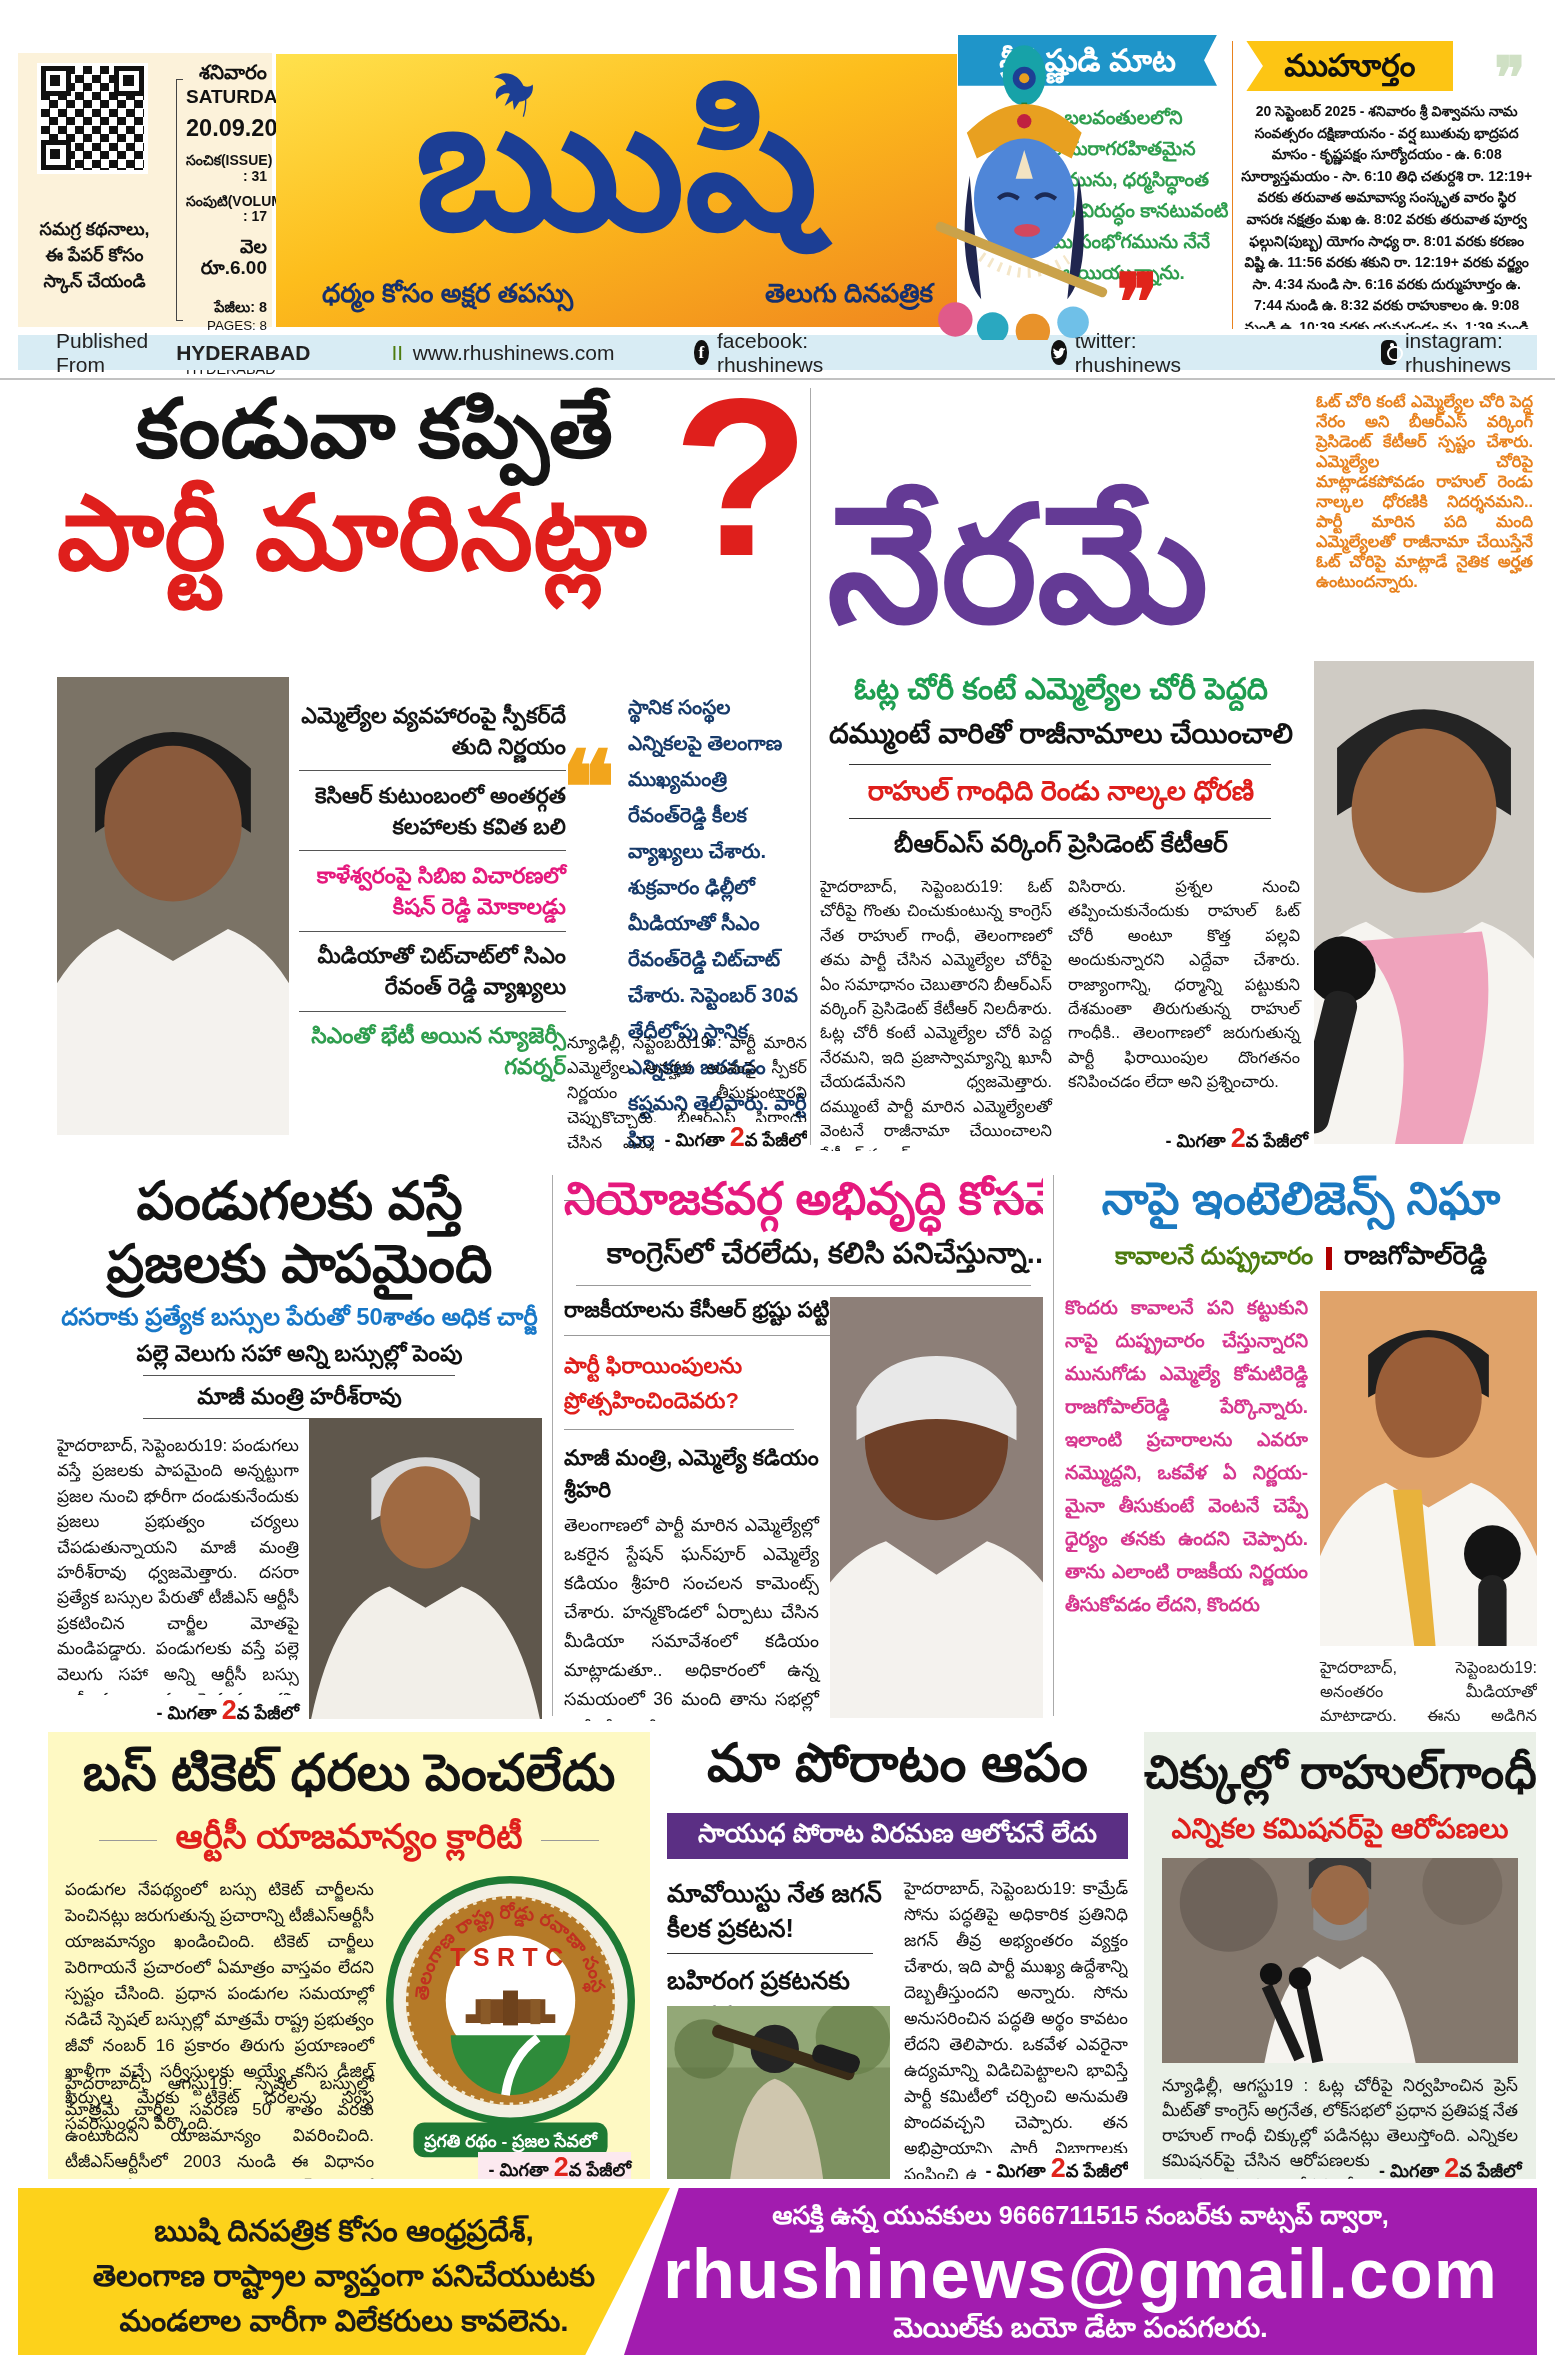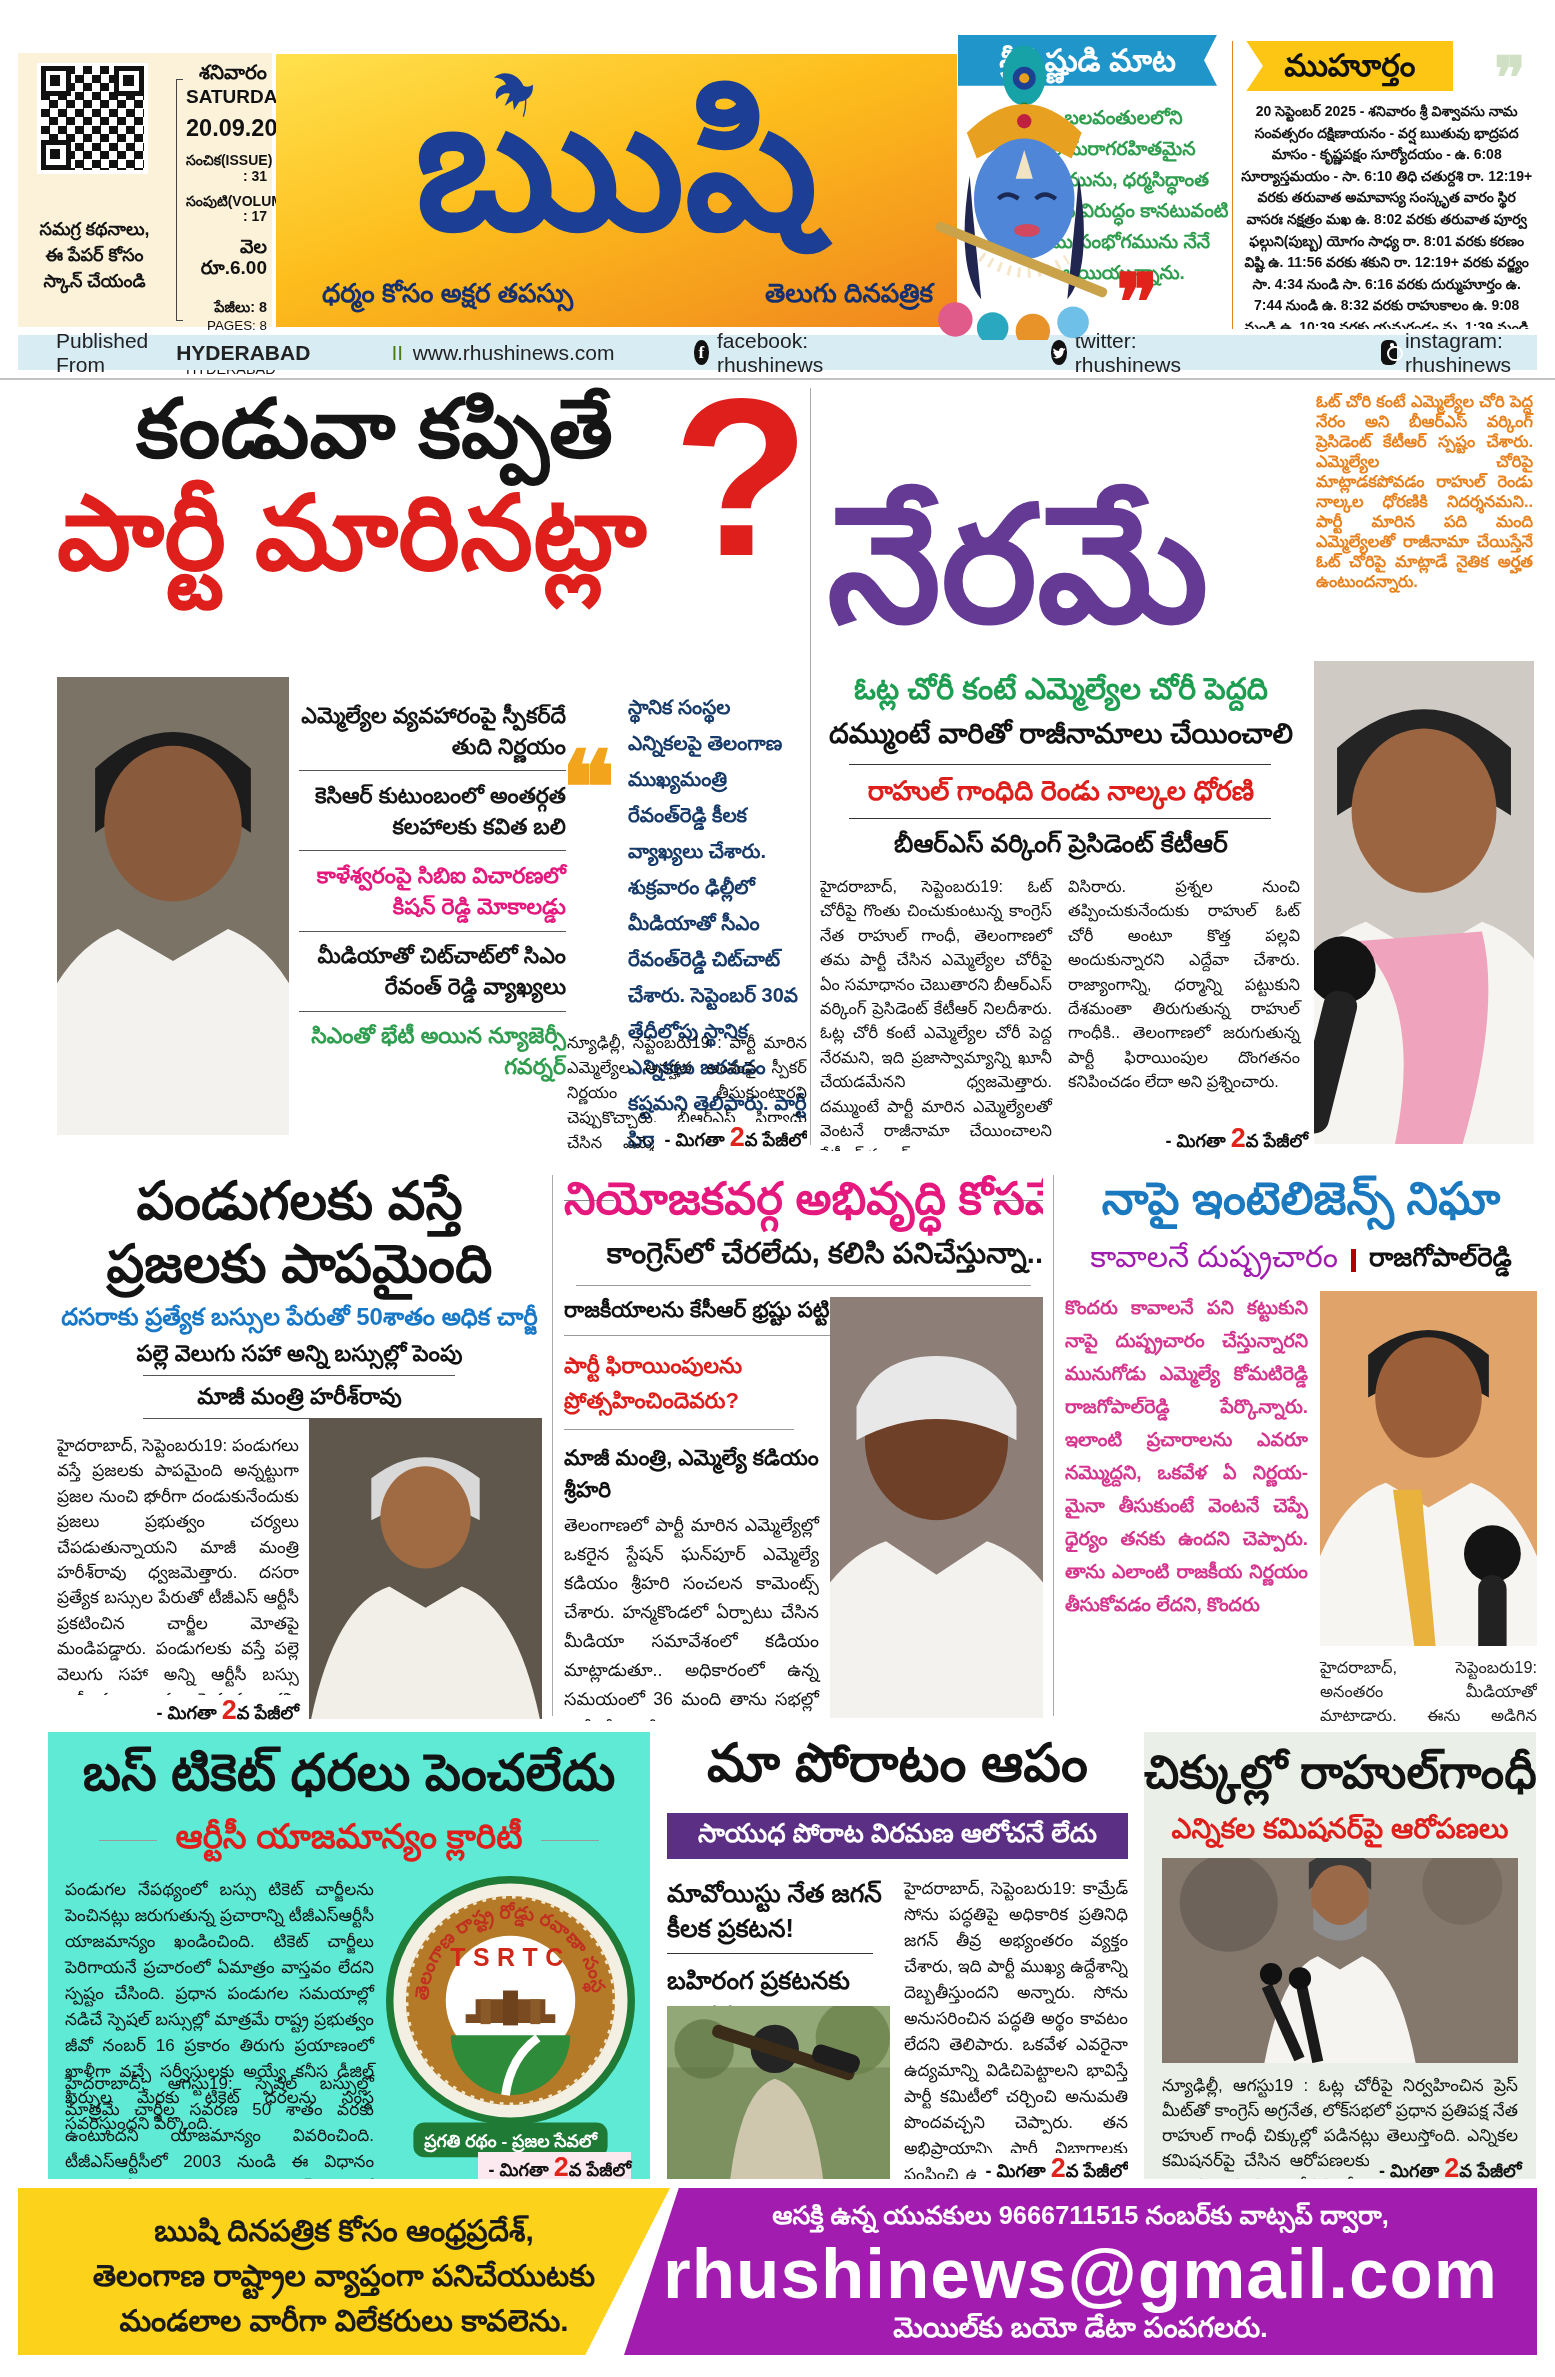--- a/index.html
+++ b/index.html
@@ -94,28 +94,28 @@
   .mbl1{left:0;top:127px;width:326px;font-size:21.6px;font-weight:bold;color:#111}
   .mbr2{left:0;top:165px;width:326px;height:1.4px;background:#999}
   .mbred{left:0;top:178px;width:230px;font-size:22px;line-height:35px;font-weight:bold;color:#df1f1c}
   .mbr3{left:0;top:259px;width:230px;height:1.4px;background:#999}
   .mbl3{left:0;top:272px;width:259px;font-size:21.6px;line-height:32px;font-weight:bold;color:#111}
   .mbbody{left:0;top:341px;width:255px;font-size:17.7px;line-height:29px;color:#111;text-align:justify}
   .mbphoto{left:266px;top:127px;width:213px;height:421px}
   #midC{left:1065px;top:1170px;width:472px;height:551px;overflow:hidden}
   .mch{left:0;top:0;width:100%;text-align:center;font-size:45px;line-height:58px;font-weight:800;color:#1b79c0;white-space:nowrap}
   .mcby{left:0;top:70px;width:100%;display:flex;justify-content:center;align-items:center;gap:12.5px}
-  .mcg{font-size:30px;font-weight:normal;color:#a21caf}
+  .mcg{font-size:24px;font-weight:bold;color:#4d7c0f}
   .mcbar{width:5.8px;height:23px;background:#b00000}
   .mcbk{font-size:26px;font-weight:bold;color:#111}
   .mcbody{left:0;top:121px;width:243px;font-size:19px;line-height:33px;color:#d6368f;font-weight:600;text-align:justify}
   .mcphoto{left:255px;top:121px;width:217px;height:355px}
   .mcbody2{left:255px;top:485px;width:217px;font-size:16.3px;line-height:24px;color:#222;text-align:justify}
   
-  #botA{left:48px;top:1732px;width:602px;height:447px;background:#5eead4;overflow:hidden}
+  #botA{left:48px;top:1732px;width:602px;height:447px;background:#fef9c3;overflow:hidden}
   .bah{left:0;top:10.5px;width:100%;text-align:center;font-size:51px;font-weight:800;color:#131313;white-space:nowrap}
   .baredrow{left:0;top:85px;width:100%;display:flex;align-items:center;justify-content:center;gap:19px}
   .dash{width:58px;height:1.9px;background:#999}
   .bared{font-size:34px;font-weight:bold;color:#df1f1c}
   .babody1{left:17px;top:145px;width:309px;font-size:17px;line-height:26px;text-align:justify;color:#111}
   .balogo{left:338px;top:144px;width:249px;height:278px}
   .babody2{left:17px;top:339px;width:309px;font-size:17px;line-height:26px;text-align:justify;color:#111}
   .bamore{right:19px;top:420px;background:#fce9ef;padding-left:10.5px}
   #botB{left:667px;top:1732px;width:461px;height:447px;background:#fff;overflow:hidden}
   .bbh{left:0;top:0;width:100%;text-align:center;font-size:53px;font-weight:800;color:#131313;white-space:nowrap}

